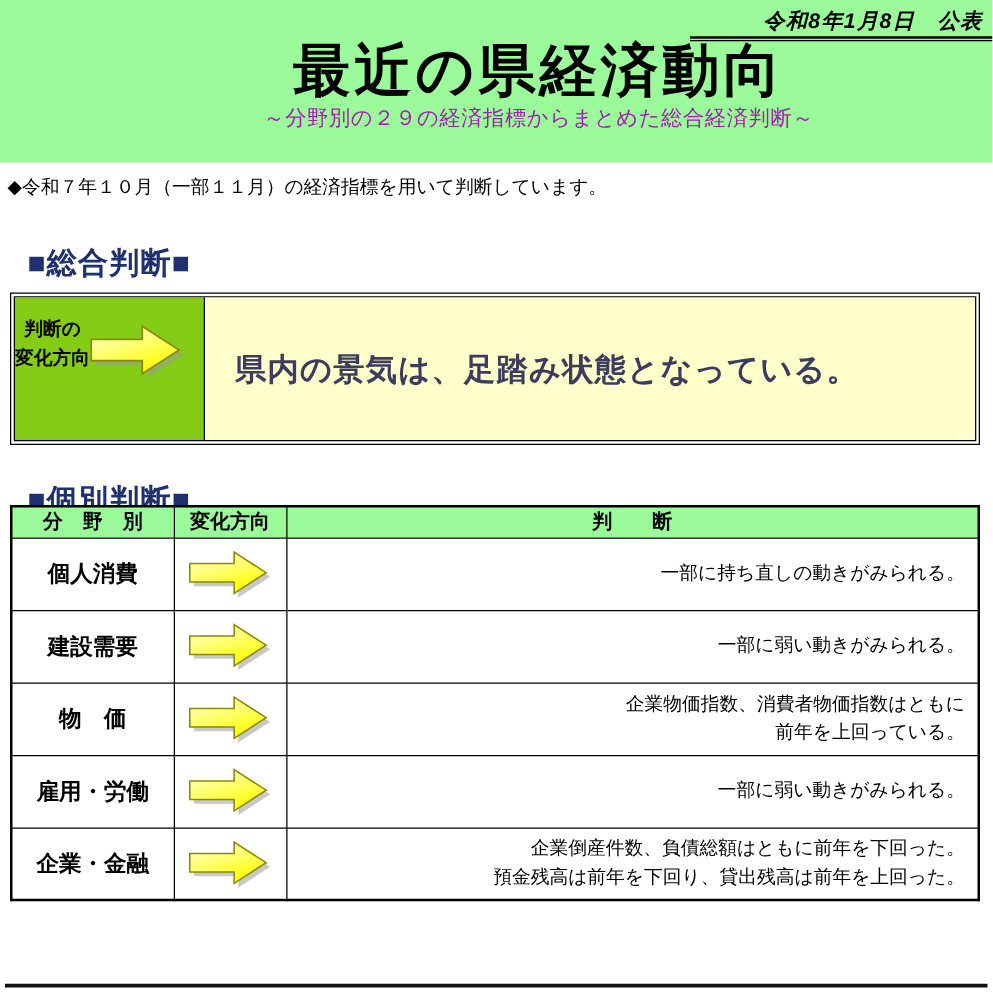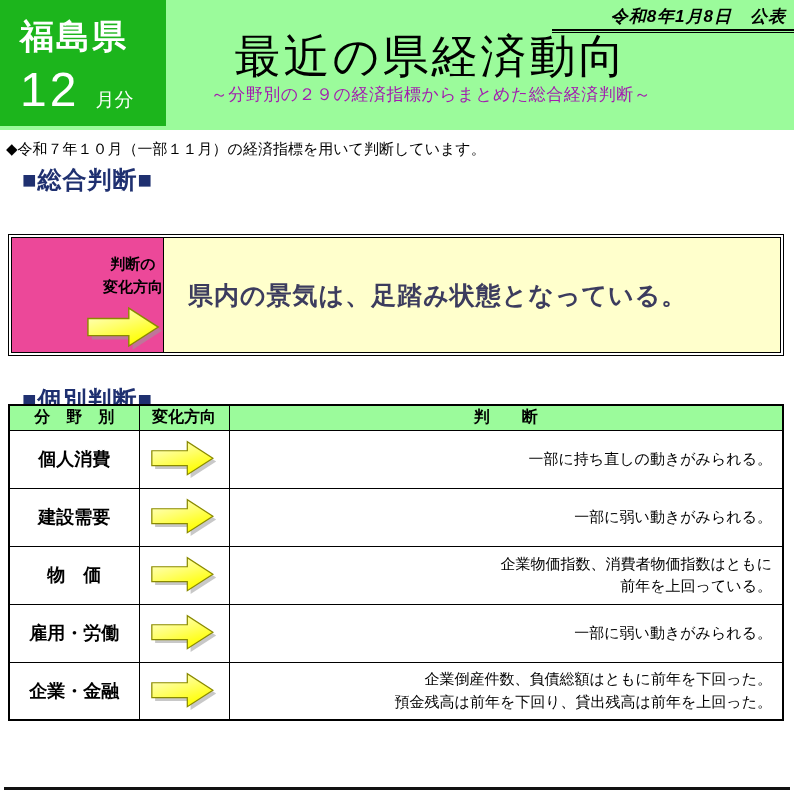--- a/index.html
+++ b/index.html
@@ -28,45 +28,45 @@
     font-size:17px; font-weight:bold; font-style:italic;
     letter-spacing:1px; color:#000;
   }
   .pub-underline {
     position:absolute; top:29px; left:552px; width:242px; height:4px;
     border-top:2px solid #000; border-bottom:1px solid #000;
   }
 
   .title-wrap { position:absolute; left:166px; top:0; width:530px; text-align:center; }
   .main-title {
-    margin-top:30px; font-size:46px; font-weight:normal;
+    margin-top:30px; font-size:46px; font-weight:bold;
     letter-spacing:3px; color:#000; line-height:1.15;
   }
   .sub-title { margin-top:0; font-size:17px; color:#a21caf; letter-spacing:0.5px; }
 
   
   .note { position:absolute; left:6px; top:140px; font-size:15px; }
 
   
   .section-heading {
     position:absolute; left:22px;
     font-size:24px; font-weight:bold; color:#1F3070; letter-spacing:1px;
   }
-  .h-overall { top:164px; }
+  .h-overall { top:194px; }
   .h-individual { top:384px; }
 
   
   .overall-box {
     position:absolute; left:8px; top:234px; width:776px; height:122px;
     border:1px solid #000; padding:2px; background:#fff;
   }
   .overall-inner { border:1px solid #000; width:100%; height:100%; display:flex; }
   .dir-cell {
-    width:152px; background:#ec4899; border-right:1px solid #000;
-    display:flex; flex-direction:column; align-items:flex-end; padding-top:14px;
+    width:152px; background:#84cc16; border-right:1px solid #000;
+    display:flex; flex-direction:row; align-items:flex-start; padding-top:14px;
   }
   .dir-label { font-size:15px; font-weight:bold; text-align:center; line-height:1.55; color:#000; }
   .dir-cell .arrow-slot { margin-top:6px; }
   .judg-cell {
     flex:1; background:#FFFFCC; display:flex; align-items:center; padding-left:24px;
   }
   .judg-text { font-size:25px; font-weight:bold; color:#3C3C5E; letter-spacing:1px; }
 
   
   .table-wrap { position:absolute; left:8px; top:404px; width:776px; }
@@ -97,27 +97,20 @@
   <defs>
     <linearGradient id="arrowGrad" x1="0" y1="0" x2="0.55" y2="1">
       <stop offset="0" stop-color="#FFFFD9"></stop>
       <stop offset="0.55" stop-color="#FFFF66"></stop>
       <stop offset="1" stop-color="#FFFF00"></stop>
     </linearGradient>
   </defs>
 </svg>
 
 <div class="band">
-  <div class="pref-box">
-    <div class="pref-name">福島県</div>
-    <div class="pref-month">
-      <span class="num">12</span>
-      <span class="suffix">月分</span>
-    </div>
-  </div>
   <div class="pub-date">令和8年1月8日　公表</div>
   <div class="pub-underline"></div>
   <div class="title-wrap">
     <div class="main-title">最近の県経済動向</div>
     <div class="sub-title">～分野別の２９の経済指標からまとめた総合経済判断～</div>
   </div>
 </div>
 
 <div class="note">◆令和７年１０月（一部１１月）の経済指標を用いて判断しています。</div>
 

